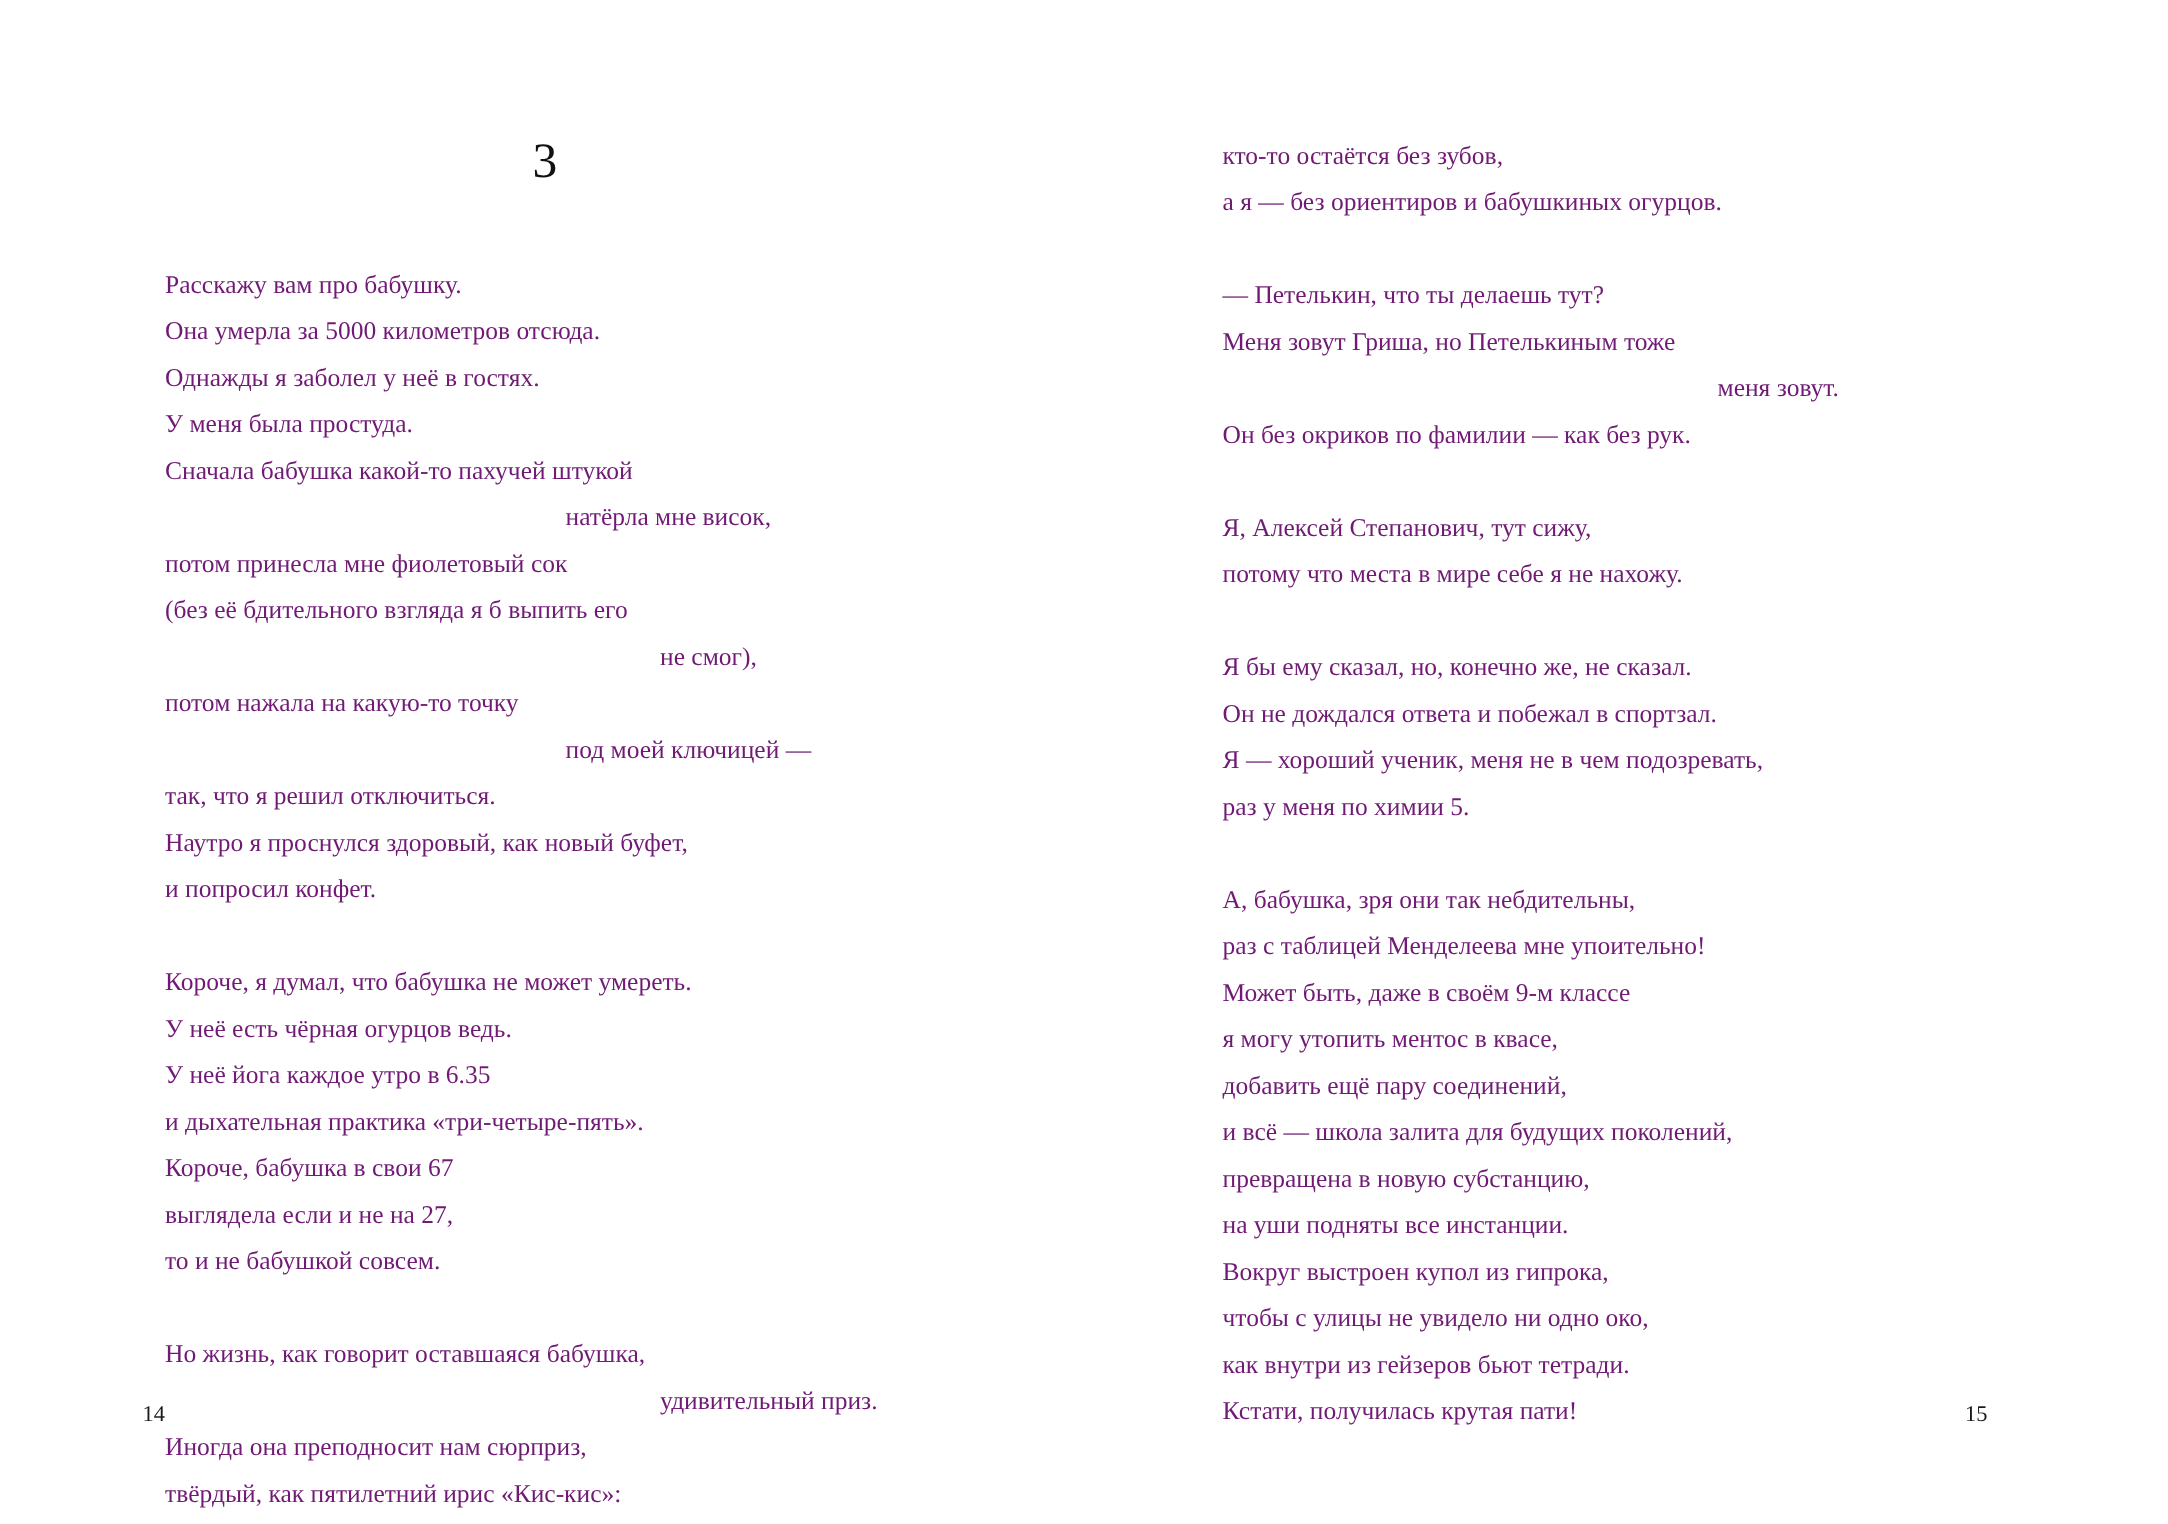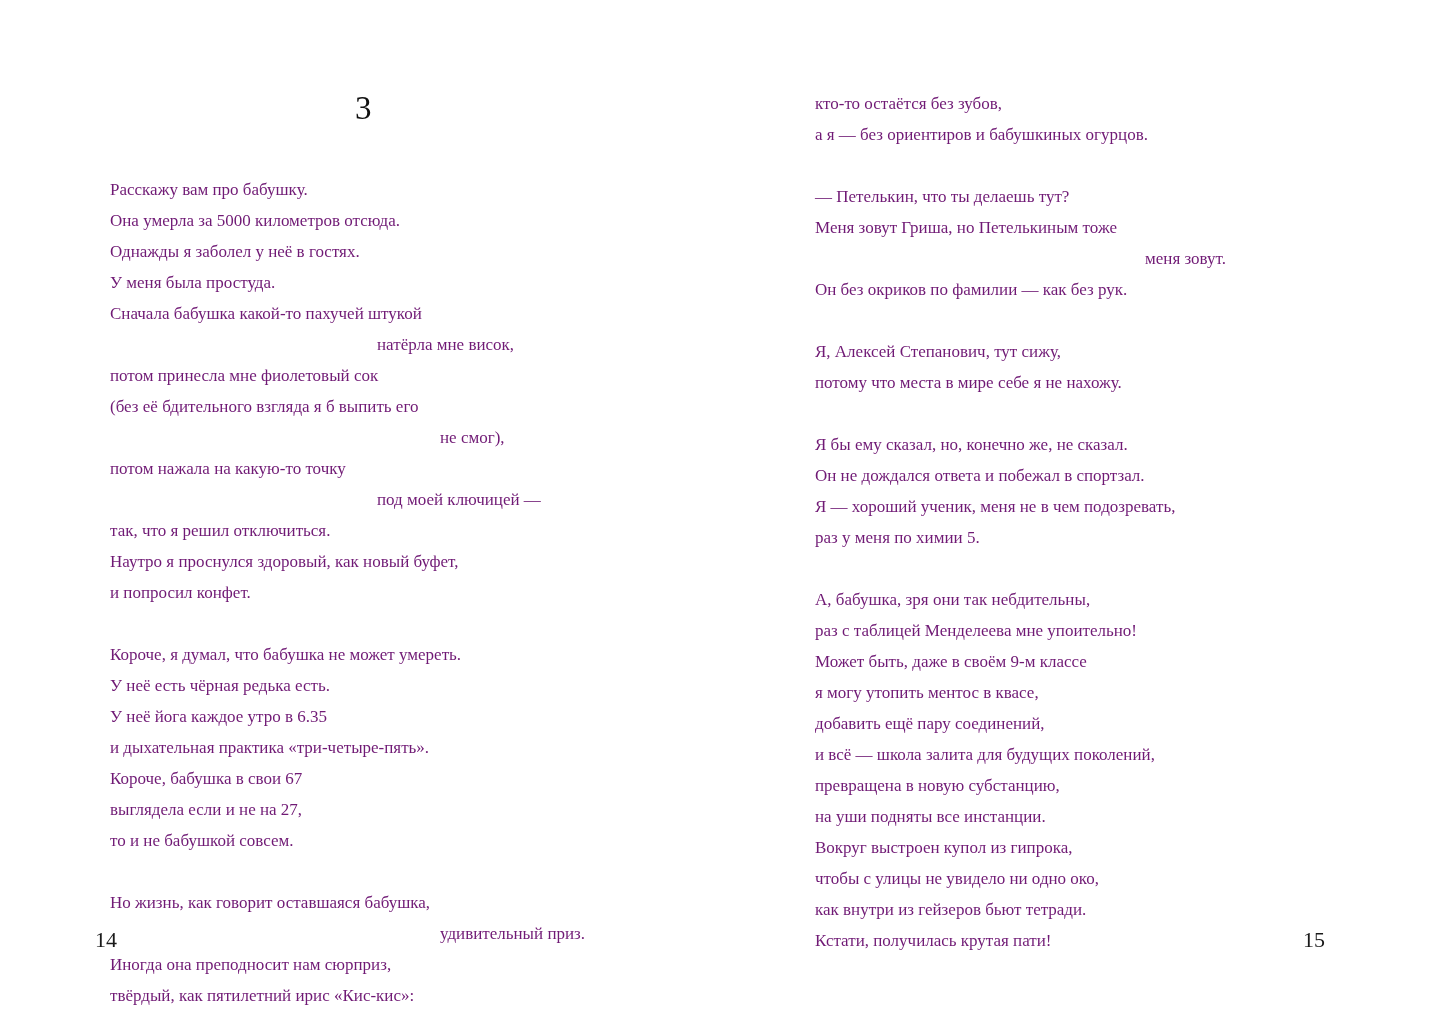--- a/index.html
+++ b/index.html
@@ -63,21 +63,21 @@
     margin: 0;
     padding: 0;
     color: #701a75;
   }
   .line.ind-3 { padding-left: 267px; }
   .line.ind-4 { padding-left: 330px; }
 
   .folio {
     position: absolute;
     bottom: 0;
-    font-size: 22px;
+    font-size: 15px;
     line-height: 1;
     color: #1a1a1a;
   }
   .folio-left  { left: 95px;  bottom: 65px; }
   .folio-right { right: 120px; bottom: 65px; }
 </style>
 </head>
 <body>
 
 <div class="spread">
@@ -96,21 +96,21 @@
           <div class="line">(без её бдительного взгляда я б выпить его</div>
           <div class="line ind-4">не смог),</div>
           <div class="line">потом нажала на какую-то точку</div>
           <div class="line ind-3">под моей ключицей —</div>
           <div class="line">так, что я решил отключиться.</div>
           <div class="line">Наутро я проснулся здоровый, как новый буфет,</div>
           <div class="line">и попросил конфет.</div>
         </div>
         <div class="stanza">
           <div class="line">Короче, я думал, что бабушка не может умереть.</div>
-          <div class="line">У неё есть чёрная редька есть.</div>
+          <div class="line">У неё есть чёрная огурцов ведь.</div>
           <div class="line">У неё йога каждое утро в 6.35</div>
           <div class="line">и дыхательная практика «три-четыре-пять».</div>
           <div class="line">Короче, бабушка в свои 67</div>
           <div class="line">выглядела если и не на 27,</div>
           <div class="line">то и не бабушкой совсем.</div>
         </div>
         <div class="stanza">
           <div class="line">Но жизнь, как говорит оставшаяся бабушка,</div>
           <div class="line ind-4">удивительный приз.</div>
           <div class="line">Иногда она преподносит нам сюрприз,</div>

